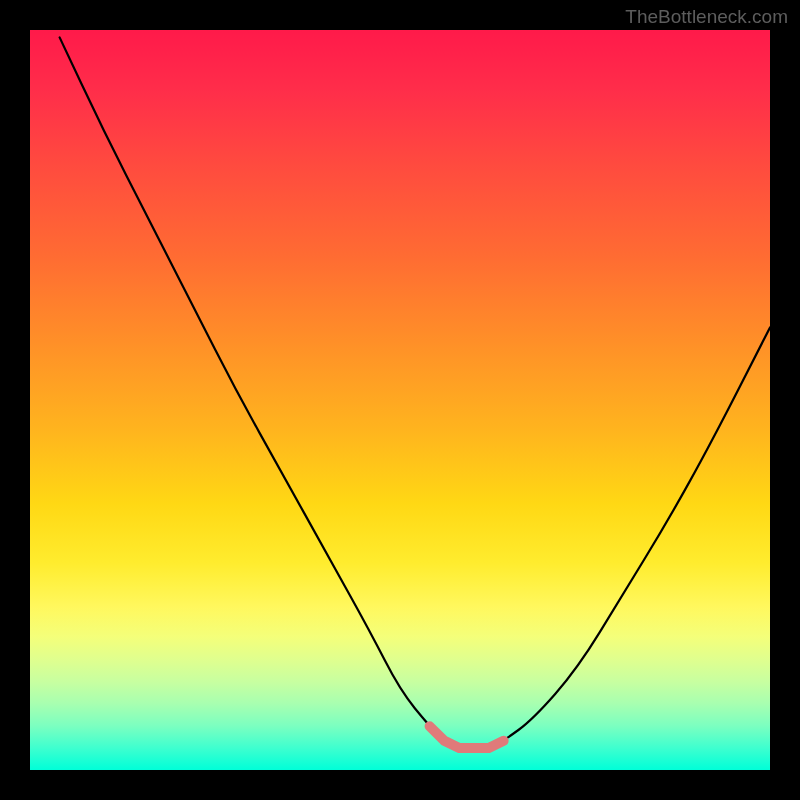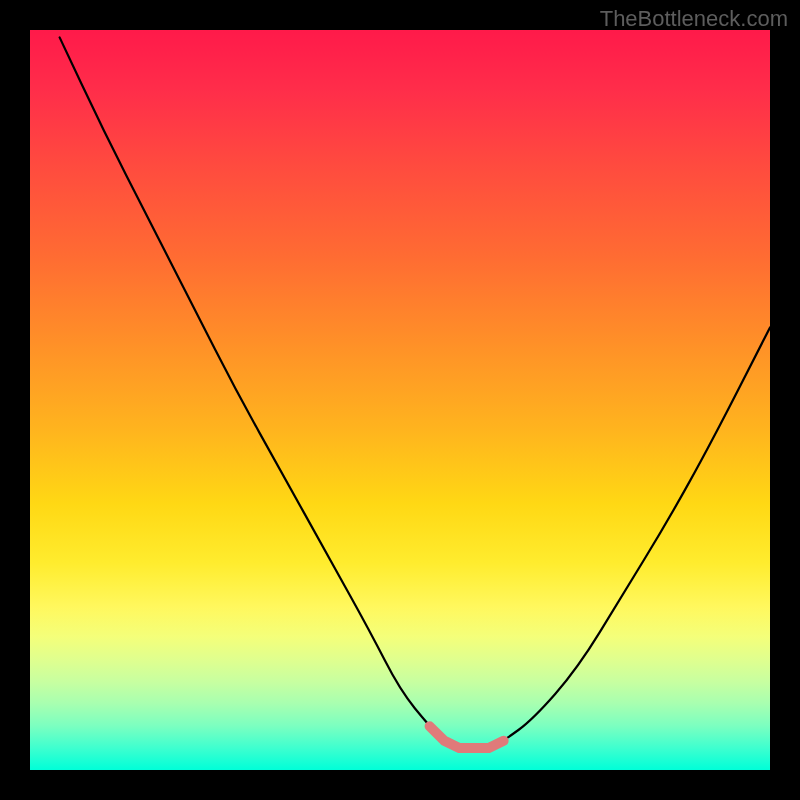--- a/index.html
+++ b/index.html
@@ -8,21 +8,21 @@
     position: relative;
     width: 800px;
     height: 800px;
     background: #000;
   }
   .watermark {
     position: absolute;
     top: 6px;
     right: 12px;
     font-family: Arial, Helvetica, sans-serif;
-    font-size: 22px;
+    font-size: 19px;
     color: #5d5d5d;
     z-index: 50;
     text-align: center;
   }
   .plot {
     position: absolute;
     left: 30px;
     top: 30px;
     width: 740px;
     height: 740px;

